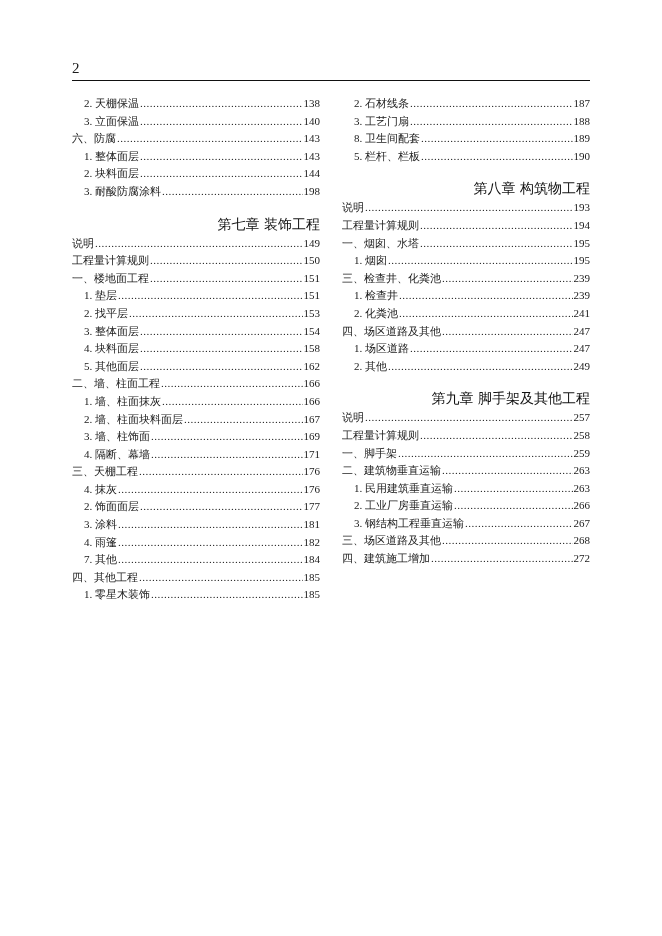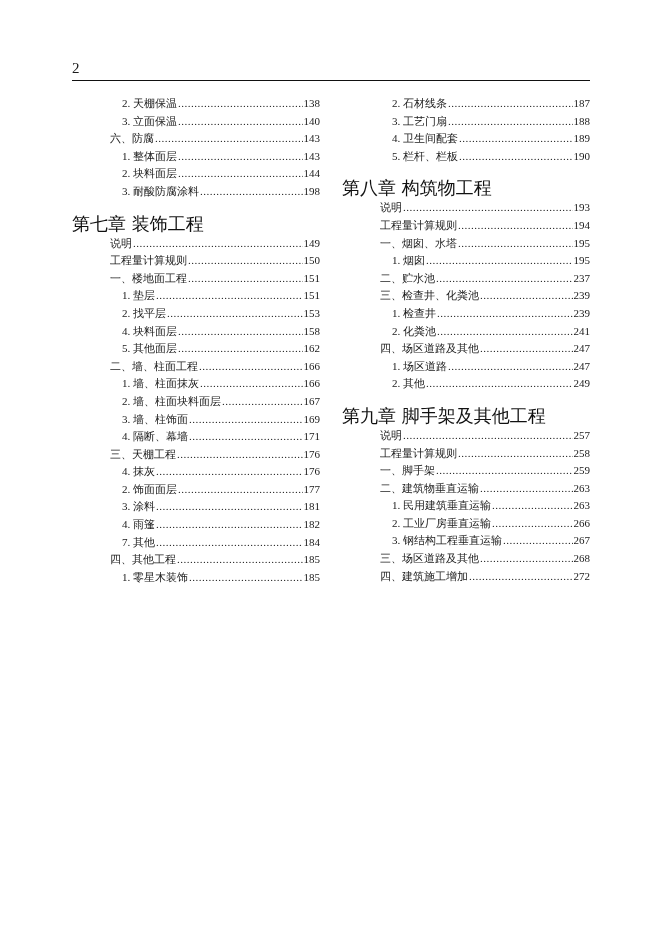--- a/index.html
+++ b/index.html
@@ -3,27 +3,27 @@
 <meta charset="utf-8">
 <style>
   html, body { margin:0; padding:0; background:#ffffff; }
   body { width:662px; height:936px; position:relative; overflow:hidden;
          font-family:"Liberation Serif", "DejaVu Serif", serif; color:#1a1a1a; }
   .page-num { position:absolute; left:72px; top:60px; font-size:15px; }
   .rule { position:absolute; left:72px; top:80px; width:518px; height:1px; background:#111; }
   .col { position:absolute; top:95px; width:248px; }
   .col.left { left:72px; }
   .col.right { left:342px; }
-  .row { display:flex; align-items:baseline; height:17.6px; font-size:11px; line-height:17.6px; white-space:nowrap;margin-left:38px; }
+  .row { display:flex; align-items:baseline; height:17.6px; font-size:11px; line-height:17.6px; white-space:nowrap; }
   .row.l1 { padding-left:12px; }
   .row .t { flex:0 0 auto; }
   .row .d { flex:1 1 auto; overflow:hidden; margin:0 1px; }
   .row .d::after { content:"................................................................................................................................................................"; letter-spacing:0.5px; }
   .row .p { flex:0 0 auto; }
-  .chap { text-align:left; font-family:"DejaVu Sans", "Liberation Sans", sans-serif; font-size:18px; height:22px; line-height:22px; margin-top:12px; color:#111; }
+  .chap { text-align:right; font-family:"DejaVu Sans", "Liberation Sans", sans-serif; font-size:14px; height:22px; line-height:22px; margin-top:12px; color:#111; }
 </style>
 </head>
 <body>
 
 <div class="page-num">2</div>
 <div class="rule"></div>
 
 <div class="col left">
     <div class="row l1">
       <span class="t">2. 天棚保温</span>
@@ -75,20 +75,25 @@
       <span class="t">1. 垫层</span>
       <span class="d"></span>
       <span class="p">151</span>
     </div>
     <div class="row l1">
       <span class="t">2. 找平层</span>
       <span class="d"></span>
       <span class="p">153</span>
     </div>
     <div class="row l1">
+      <span class="t">3. 整体面层</span>
+      <span class="d"></span>
+      <span class="p">154</span>
+    </div>
+    <div class="row l1">
       <span class="t">4. 块料面层</span>
       <span class="d"></span>
       <span class="p">158</span>
     </div>
     <div class="row l1">
       <span class="t">5. 其他面层</span>
       <span class="d"></span>
       <span class="p">162</span>
     </div>
     <div class="row">
@@ -162,21 +167,21 @@
       <span class="t">2. 石材线条</span>
       <span class="d"></span>
       <span class="p">187</span>
     </div>
     <div class="row l1">
       <span class="t">3. 工艺门扇</span>
       <span class="d"></span>
       <span class="p">188</span>
     </div>
     <div class="row l1">
-      <span class="t">4. 卫生间配套</span>
+      <span class="t">8. 卫生间配套</span>
       <span class="d"></span>
       <span class="p">189</span>
     </div>
     <div class="row l1">
       <span class="t">5. 栏杆、栏板</span>
       <span class="d"></span>
       <span class="p">190</span>
     </div>
     <div class="chap">第八章  构筑物工程</div>
     <div class="row">
@@ -191,25 +196,20 @@
     </div>
     <div class="row">
       <span class="t">一、烟囱、水塔</span>
       <span class="d"></span>
       <span class="p">195</span>
     </div>
     <div class="row l1">
       <span class="t">1. 烟囱</span>
       <span class="d"></span>
       <span class="p">195</span>
-    </div>
-    <div class="row">
-      <span class="t">二、贮水池</span>
-      <span class="d"></span>
-      <span class="p">237</span>
     </div>
     <div class="row">
       <span class="t">三、检查井、化粪池</span>
       <span class="d"></span>
       <span class="p">239</span>
     </div>
     <div class="row l1">
       <span class="t">1. 检查井</span>
       <span class="d"></span>
       <span class="p">239</span>

